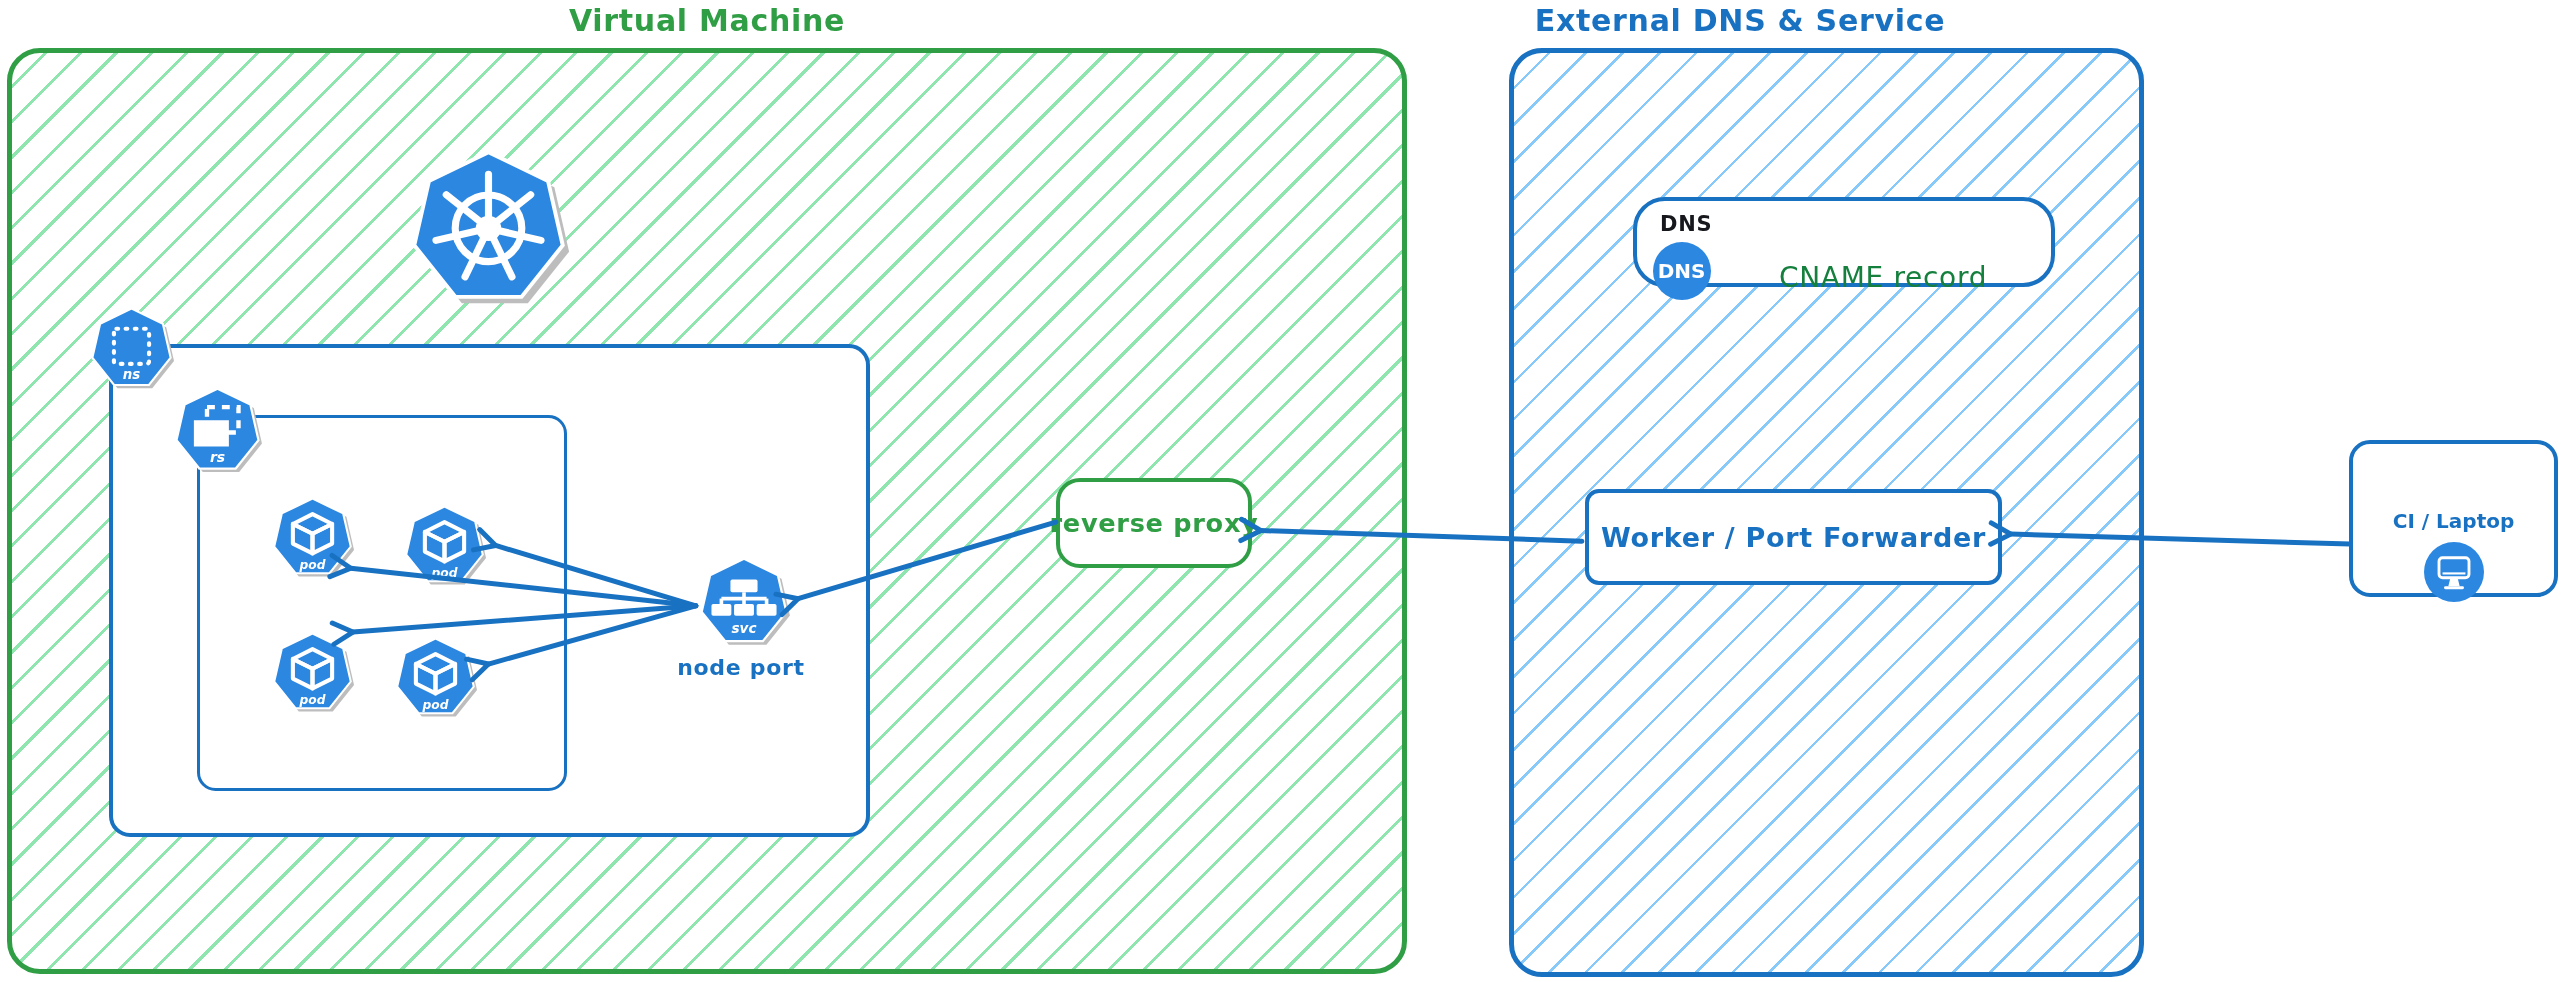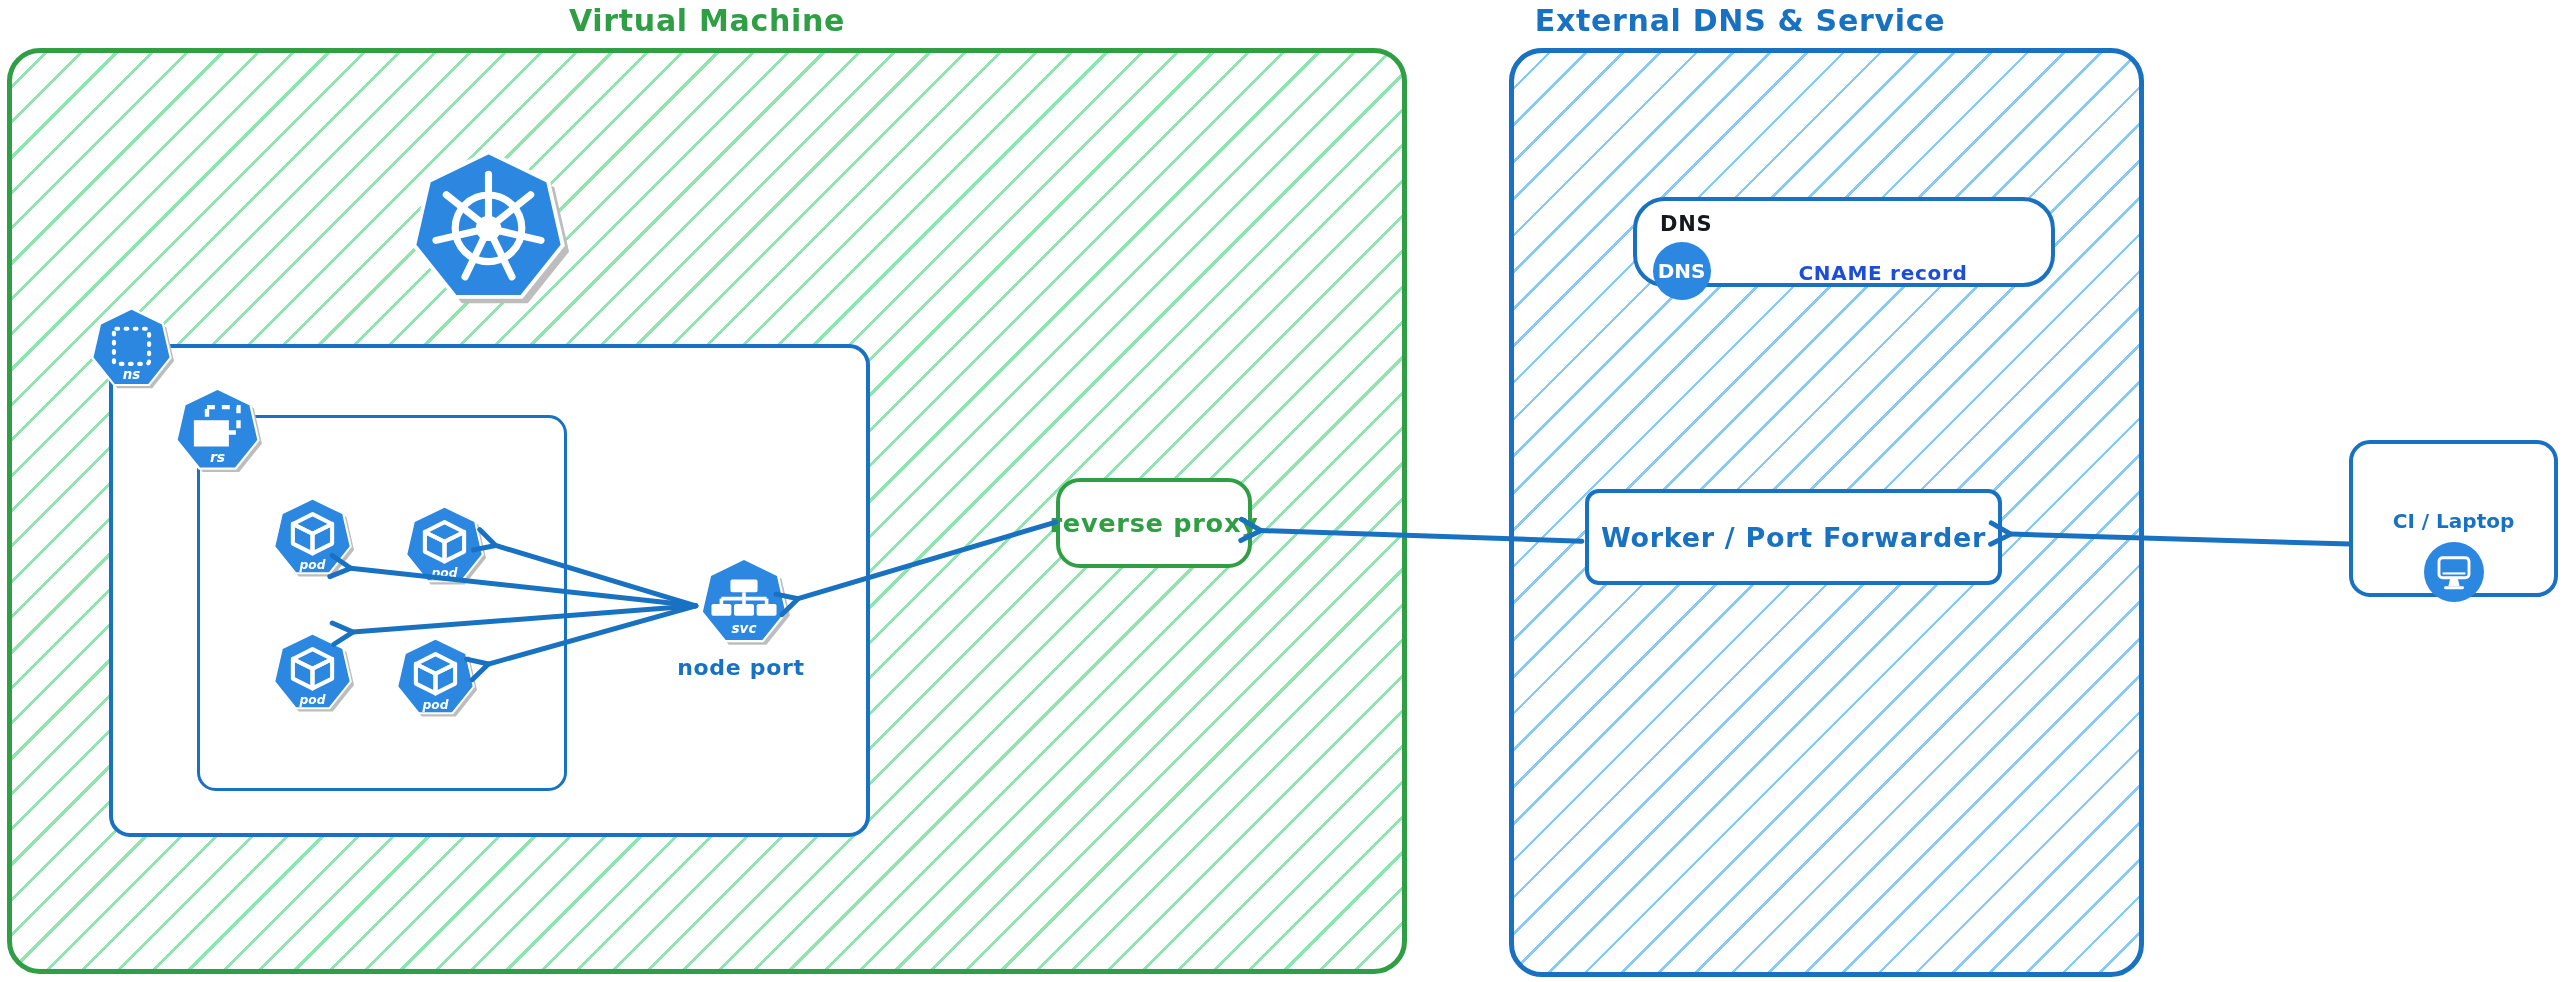--- a/index.html
+++ b/index.html
@@ -36,21 +36,21 @@
     display:flex;align-items:center;justify-content:center;
   }
   .rproxy-box .lbl{color:#2f9e44;font-size:25.6px;font-weight:600;letter-spacing:0.7px;white-space:nowrap;}
   .dns-card{left:1585px;top:197px;width:422px;height:90px;border:4.3px solid #1971c2;border-radius:32px;margin-left:48px;}
   .dns-heading{position:absolute;left:23px;top:11.4px;color:#16181d;font-size:21px;font-weight:700;letter-spacing:0.7px;}
   .dns-badge{
     position:absolute;left:15.6px;top:41px;width:58px;height:58px;border-radius:50%;
     background:#2b87e0;display:flex;align-items:center;justify-content:center;
     color:#ffffff;font-size:20px;font-weight:700;
   }
-  .dns-cname{position:absolute;left:92px;right:14px;top:60px;text-align:center;color:#1d4ed8;font-size:20px;font-weight:700;letter-spacing:0.7px;white-space:nowrap;}
+  .dns-cname{position:absolute;left:92px;right:14px;top:60px;text-align:center;color:#15803d;font-size:28px;font-weight:400;letter-spacing:0.7px;white-space:nowrap;}
   .worker-box{
     left:1585px;top:489px;width:417px;height:96px;
     border:4.3px solid #1971c2;border-radius:14px;
     display:flex;align-items:center;justify-content:center;
   }
   .worker-box .lbl{color:#1971c2;font-size:27px;font-weight:600;letter-spacing:0.7px;white-space:nowrap;}
   .ci-box{left:2349px;top:440px;width:209px;height:157px;border:4.3px solid #1971c2;border-radius:21px;}
   .ci-label{position:absolute;left:0;right:0;top:65px;text-align:center;color:#1971c2;font-size:20px;font-weight:600;white-space:nowrap;}
   .monitor-badge{position:absolute;left:50%;top:98px;transform:translateX(-50%);width:60px;height:60px;}
   

